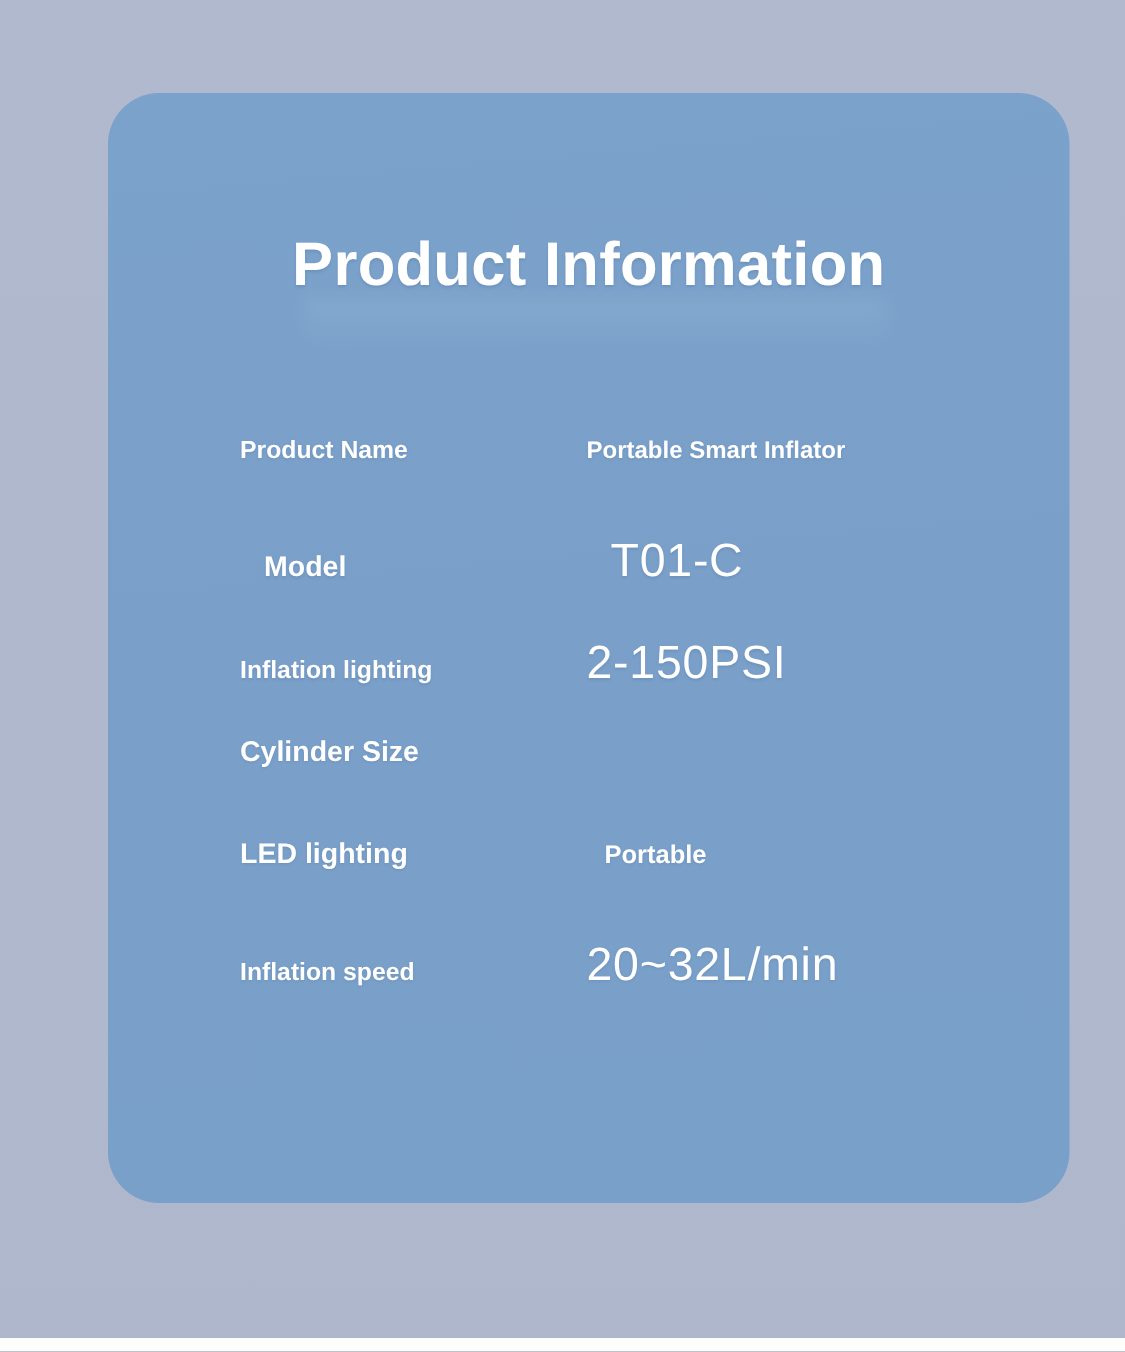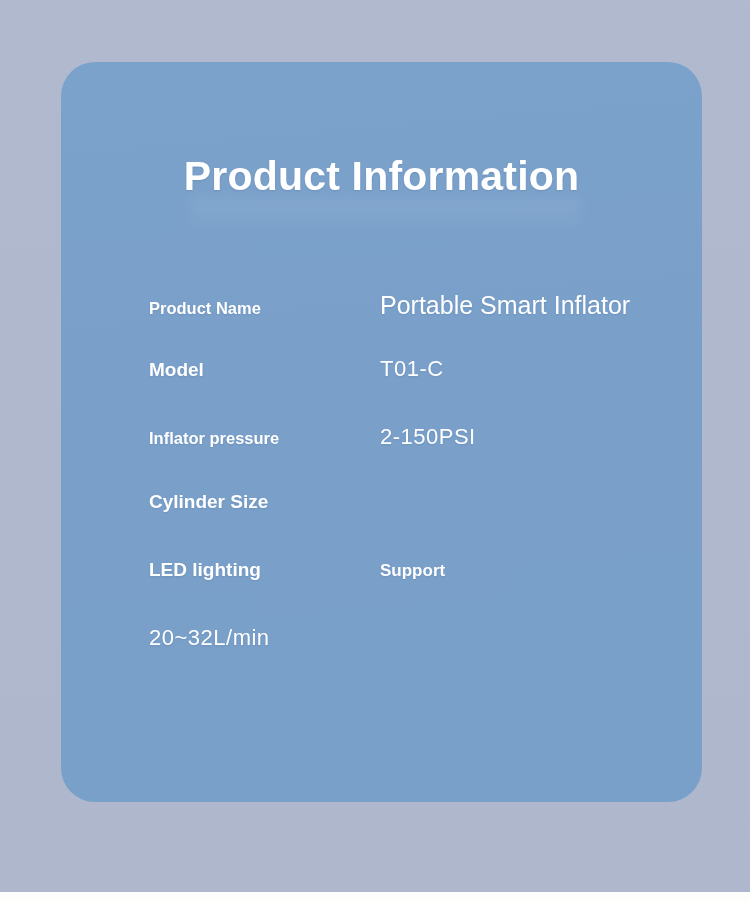--- a/index.html
+++ b/index.html
@@ -32,21 +32,21 @@
     left:0;
     top:892px;
     width:750px;
     height:9px;
     background:#fdfefb;
   }
 
   
   #info-card {
     position:absolute;
-    left:61px;
+    left:72px;
     top:62px;
     width:641px;
     height:740px;
     background:linear-gradient(175deg,#7ba2cb 0%,#7aa0ca 45%,#79a0c9 100%);
     border-radius:34px;
     overflow:hidden;
   }
 
   
   #title-reflection {
@@ -103,30 +103,30 @@
   .spec-value {
     color:#ffffff;
     white-space:nowrap;
     text-shadow:0 1px 2px rgba(60,90,130,0.20);
   }
 
   
   .lbl-sm { font-size:16.5px; }
   .lbl-md { font-size:19px; }
 
-  .val-bold-md { font-size:25px;   font-weight:400; }
-  .val-light-lg{ font-size:22px;   font-weight:300; letter-spacing:0.5px; }
+  .val-bold-md { font-size:16px;   font-weight:700; }
+  .val-light-lg{ font-size:31px;   font-weight:300; letter-spacing:0.5px; }
   .val-bold-sm { font-size:17px;   font-weight:700; }
 
   
   #row-0 { top:229px; }
-  #row-1 { top:294px; }
+  #row-1 { top:294px;margin-left:16px; }
   #row-2 { top:362px; }
   #row-3 { top:429px; }
-  #row-4 { top:497px; }
+  #row-4 { top:497px;gap:12px; }
   #row-5 { top:563px; }
   #row-6 { top:631px; }
 </style>
 </head>
 <body>
 
 <div id="page">
 
   <div id="info-card">
 
@@ -140,34 +140,35 @@
         <span class="spec-label lbl-sm">Product Name</span>
         <span class="spec-value val-bold-md">Portable Smart Inflator</span>
       </div>
 
       <div class="spec-row" id="row-1">
         <span class="spec-label lbl-md">Model</span>
         <span class="spec-value val-light-lg">T01-C</span>
       </div>
 
       <div class="spec-row" id="row-2">
-        <span class="spec-label lbl-sm">Inflator pressure</span>
+        <span class="spec-label lbl-sm">Inflation lighting</span>
         <span class="spec-value val-light-lg">2-150PSI</span>
       </div>
 
       <div class="spec-row" id="row-3">
         <span class="spec-label lbl-md">Cylinder Size</span>
       </div>
 
       <div class="spec-row" id="row-4">
         <span class="spec-label lbl-md">LED lighting</span>
-        <span class="spec-value val-bold-sm">Support</span>
+        <span class="spec-value val-bold-sm">Portable</span>
       </div>
 
       <div class="spec-row" id="row-5">
+        <span class="spec-label lbl-sm">Inflation speed</span>
         <span class="spec-value val-light-lg">20~32L/min</span>
       </div>
 
 
     </div>
   </div>
 
   <div id="bottom-strip"></div>
 
 </div>

